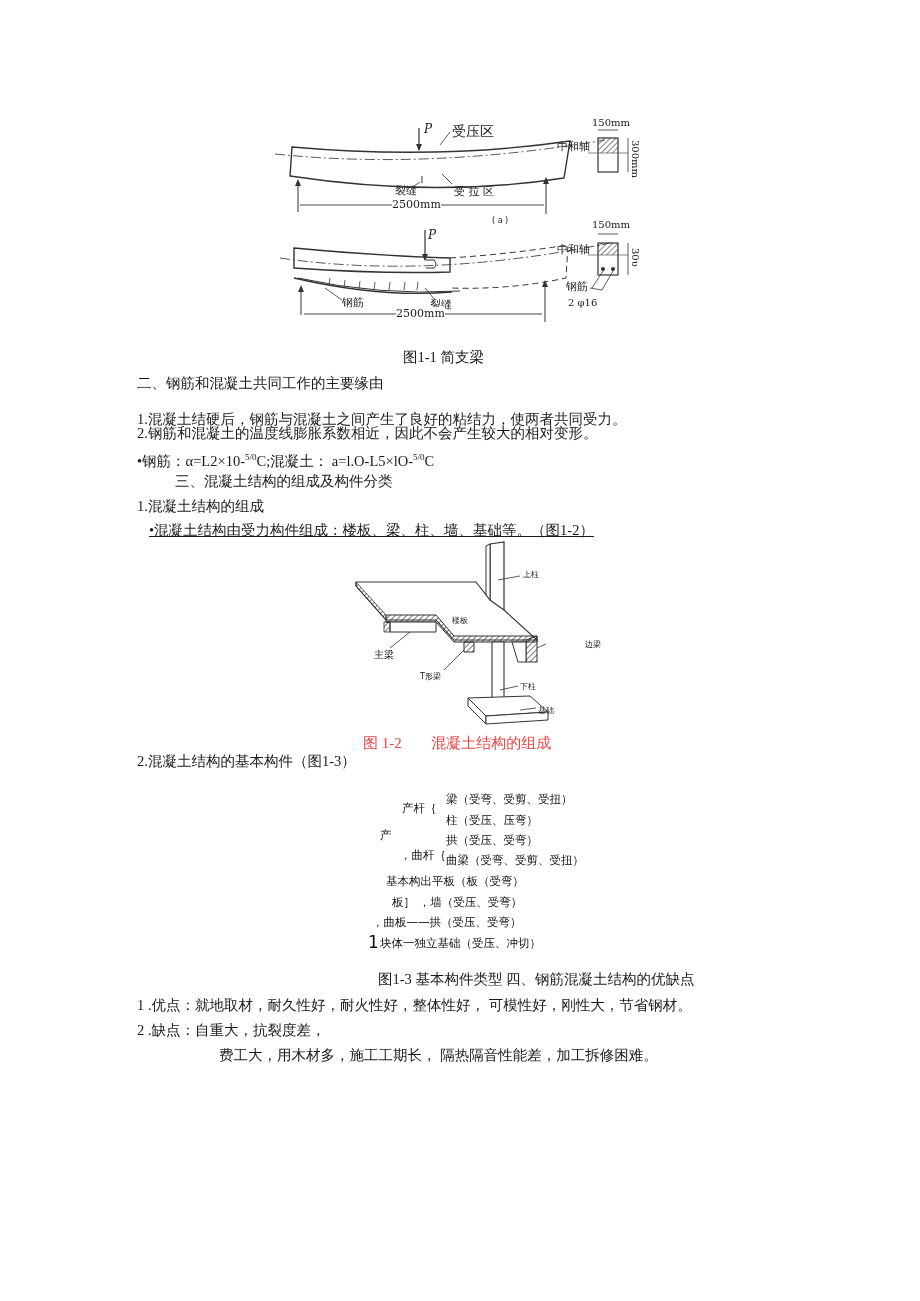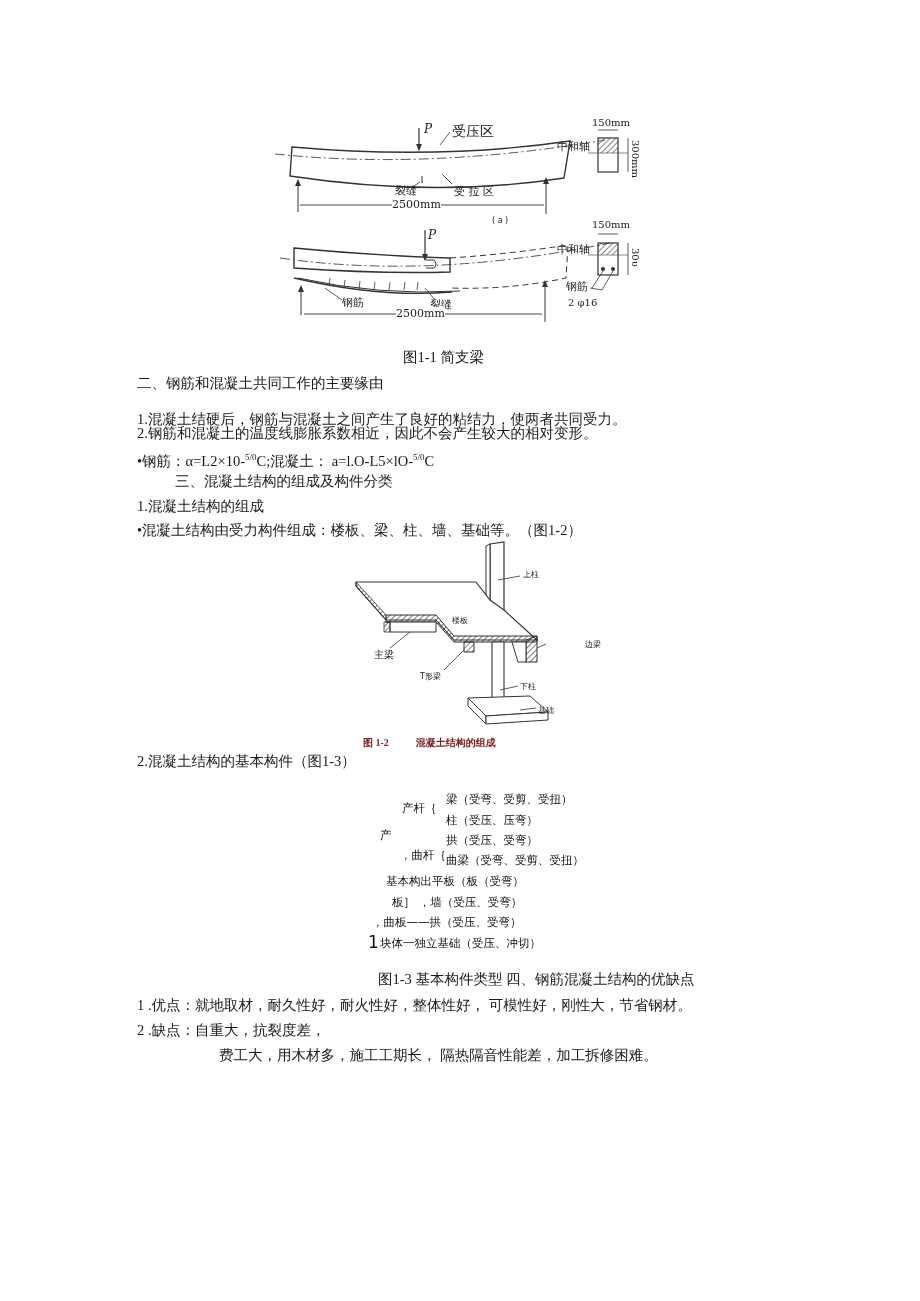--- a/index.html
+++ b/index.html
@@ -101,21 +101,21 @@
 
 <div class="line" style="left:137px;top:374px;">二、钢筋和混凝土共同工作的主要缘由</div>
 <div class="line" style="left:137px;top:399px;margin-top:11px;">1.混凝土结硬后，钢筋与混凝土之间产生了良好的粘结力，使两者共同受力。</div>
 <div class="line" style="left:137px;top:424px;">2.钢筋和混凝土的温度线膨胀系数相近，因此不会产生较大的相对变形。</div>
 <div class="line" style="left:137px;top:448px;text-align:center;">
   <span>•钢筋：α=L2×10-</span><sup style="font-size:9px;">5/0</sup><span>C;混凝土：  a=l.O-L5×lO-</span><sup style="font-size:9px;">5/0</sup><span>C</span>
 </div>
 
 <div class="line" style="left:137px;top:472px;margin-left:38px;">三、混凝土结构的组成及构件分类</div>
 <div class="line" style="left:137px;top:497px;">1.混凝土结构的组成</div>
-<div class="line" style="left:137px;top:521px;">•混凝土结构由受力构件组成：楼板、梁、柱、墙、基础等。（图1-2）</div>
+<div class="line" style="left:149px;top:521px;text-decoration:underline;">•混凝土结构由受力构件组成：楼板、梁、柱、墙、基础等。（图1-2）</div>
 
 <div class="abs" style="left:340px;top:540px;width:240px;height:190px;">
   <svg width="240" height="190" viewBox="0 0 240 190">
     <defs>
       <pattern id="hatch2" width="4" height="4" patternUnits="userSpaceOnUse" patternTransform="rotate(45)">
         <line x1="0" y1="0" x2="0" y2="4" stroke="#333" stroke-width="1.3"></line>
       </pattern>
     </defs>
 
     <polygon points="150,4 164,2 164,70 150,72" fill="#fff" stroke="#333" stroke-width="1.2"></polygon>
@@ -151,21 +151,21 @@
   </svg>
   <span class="diag-text" style="left:183px;top:28px;font-size:8px;">上柱</span>
   <span class="diag-text" style="left:112px;top:74px;font-size:8px;">楼板</span>
   <span class="diag-text" style="left:34px;top:108px;font-size:10px;">主梁</span>
   <span class="diag-text" style="left:208px;top:98px;font-size:8px;margin-left:37px;">边梁</span>
   <span class="diag-text" style="left:80px;top:130px;font-size:8px;">T形梁</span>
   <span class="diag-text" style="left:180px;top:140px;font-size:8px;">下柱</span>
   <span class="diag-text" style="left:198px;top:164px;font-size:8px;">基础</span>
 </div>
 
-<div class="line" style="left:363px;top:734px;font-size:10px;color:#7f1d1d;font-weight:bold;">
+<div class="line" style="left:363px;top:734px;font-size:15px;color:#ef4444;">
   <span>图 1-2</span>
   <span style="display:inline-block;width:22px;"></span>
   <span>混凝土结构的组成</span>
 </div>
 
 <div class="line" style="left:137px;top:752px;">2.混凝土结构的基本构件（图1-3）</div>
 
 <div class="abs sans" style="left:360px;top:788px;width:260px;height:170px;font-size:11.5px;color:#111;">
   <span class="abs" style="left:42px;top:13px;white-space:nowrap;">产杆｛</span>
   <span class="abs" style="left:86px;top:4px;white-space:nowrap;text-align:center;">梁（受弯、受剪、受扭）</span>

